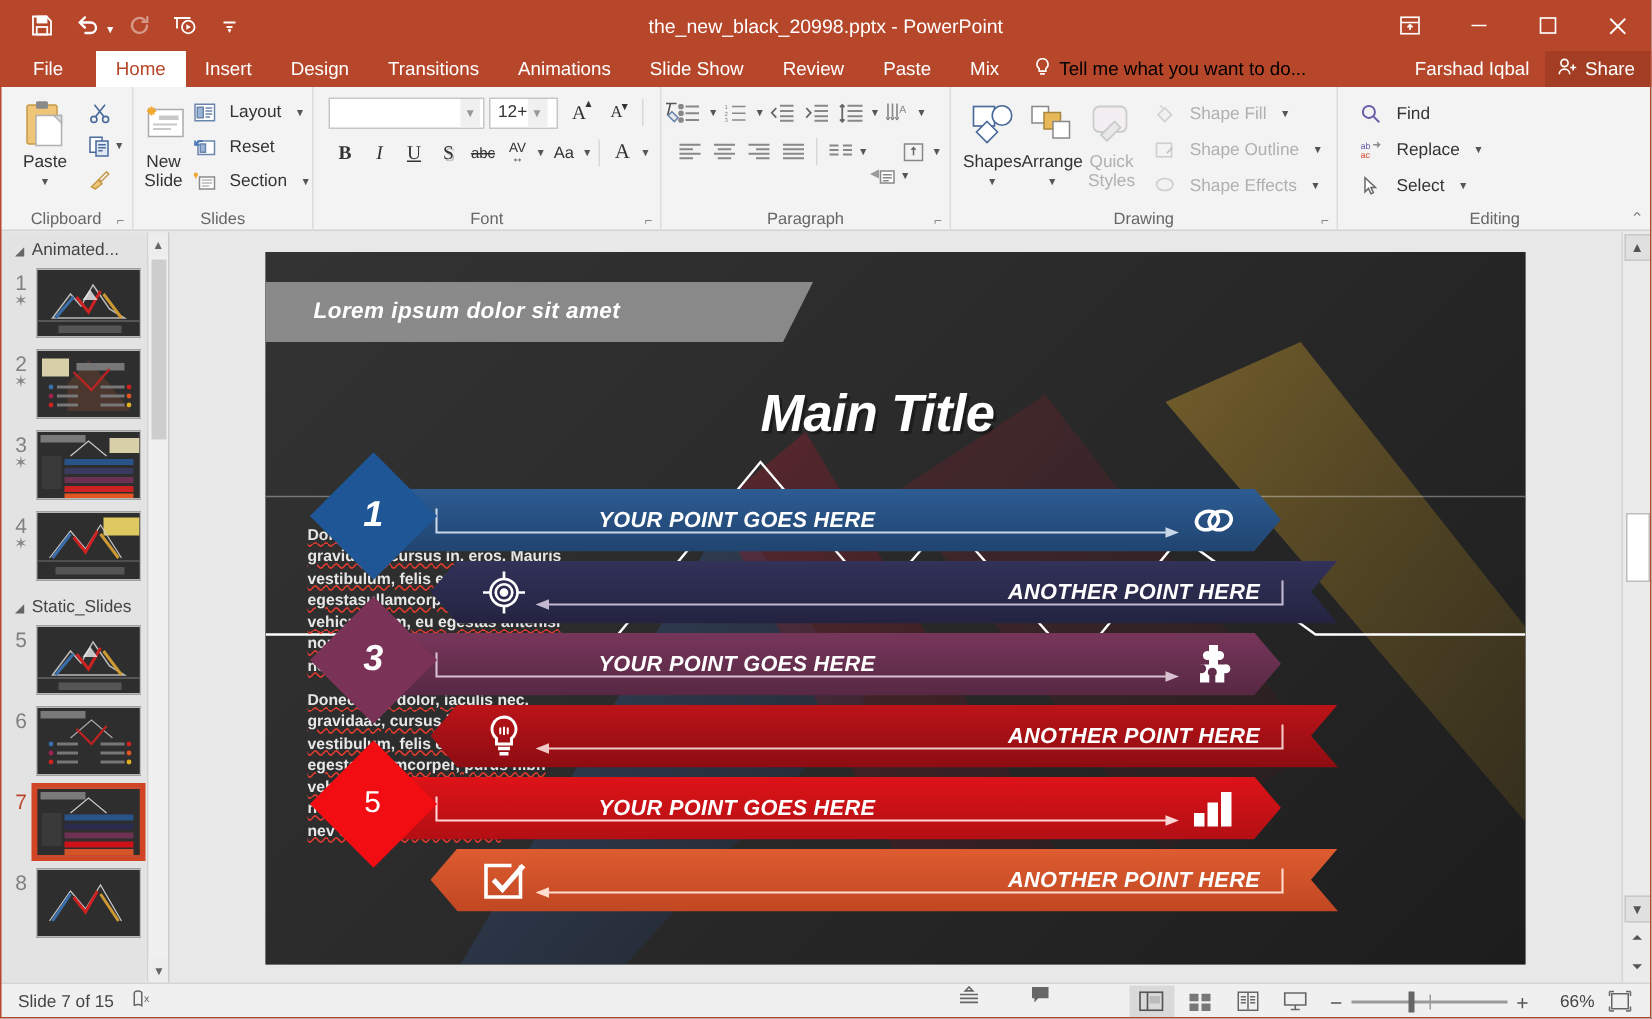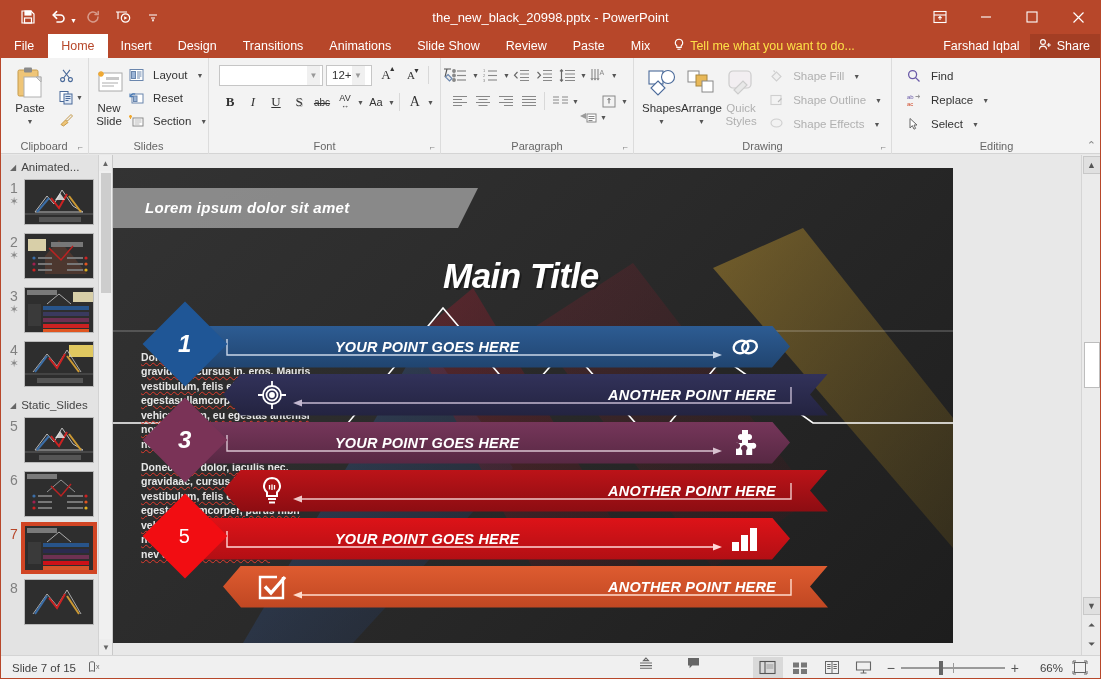--- a/index.html
+++ b/index.html
@@ -37,25 +37,25 @@
   
   .tabbar {
     position: absolute; top: 34px; left: 0; width: 1101px; height: 24px;
     background: #b7472a;
   }
   .tabs { display: flex; align-items: stretch; height: 24px; }
   .tab {
     padding: 0 13px; display: flex; align-items: center;
     font-size: 12.5px; color: #ffffff; white-space: nowrap;
   }
-  .tab.file { padding: 0 14px; }
+  .tab.file { padding: 0 22px; }
   .tab.active { background: #ffffff; color: #b7472a; }
   .tellme {
     display: flex; align-items: center; gap: 5px;
-    padding: 0 10px; font-size: 12.5px; color: #fde047; font-style: normal; justify-content: space-between;
+    padding: 0 10px; font-size: 12.5px; color: #000000; font-style: normal; justify-content: space-between;
   }
   .tb-right { position: absolute; right: 0; top: 0; height: 24px; display: flex; align-items: center; }
   .user-name { font-size: 12.5px; color: #ffffff; padding-right: 10px; }
   .share-btn {
     display: flex; align-items: center; gap: 5px; height: 24px;
     padding: 0 11px 0 8px; background: #a33e24; color: #fff; font-size: 12.5px;
   }
 
   
   .ribbon {
@@ -147,21 +147,21 @@
   .scrollcol {
     position: absolute; right: 0; top: 0; width: 14px; height: 500px;
     background: #f0f0f0; border-left: 1px solid #d3d3d3;
   }
   .sc-arrow { height: 16px; display:flex; align-items:center; justify-content:center; font-size:8px; color:#666; background:#ededed;}
   .sc-thumb { position:absolute; left:2px; width:10px; background:#cdcdcd; }
 
   
   .canvasarea {
     position: absolute; left: 113px; top: 0; right: 20px; height: 500px;
-    background: #e8e8e8; display: flex; align-items: center; justify-content: flex-start;
+    background: #e8e8e8; display: flex; align-items: center; justify-content: center;
   }
   .slide {
     position: relative; width: 840px; height: 475px; background: #2b2b2b;
     overflow: hidden;
   }
 
   
   .slide-bg { position: absolute; inset: 0; background: linear-gradient(135deg,#333 0%,#2a2a2a 45%,#1d1d1d 100%); }
   .mount-line {
     position: absolute; left: 0; top: 0; width: 840px; height: 475px;

